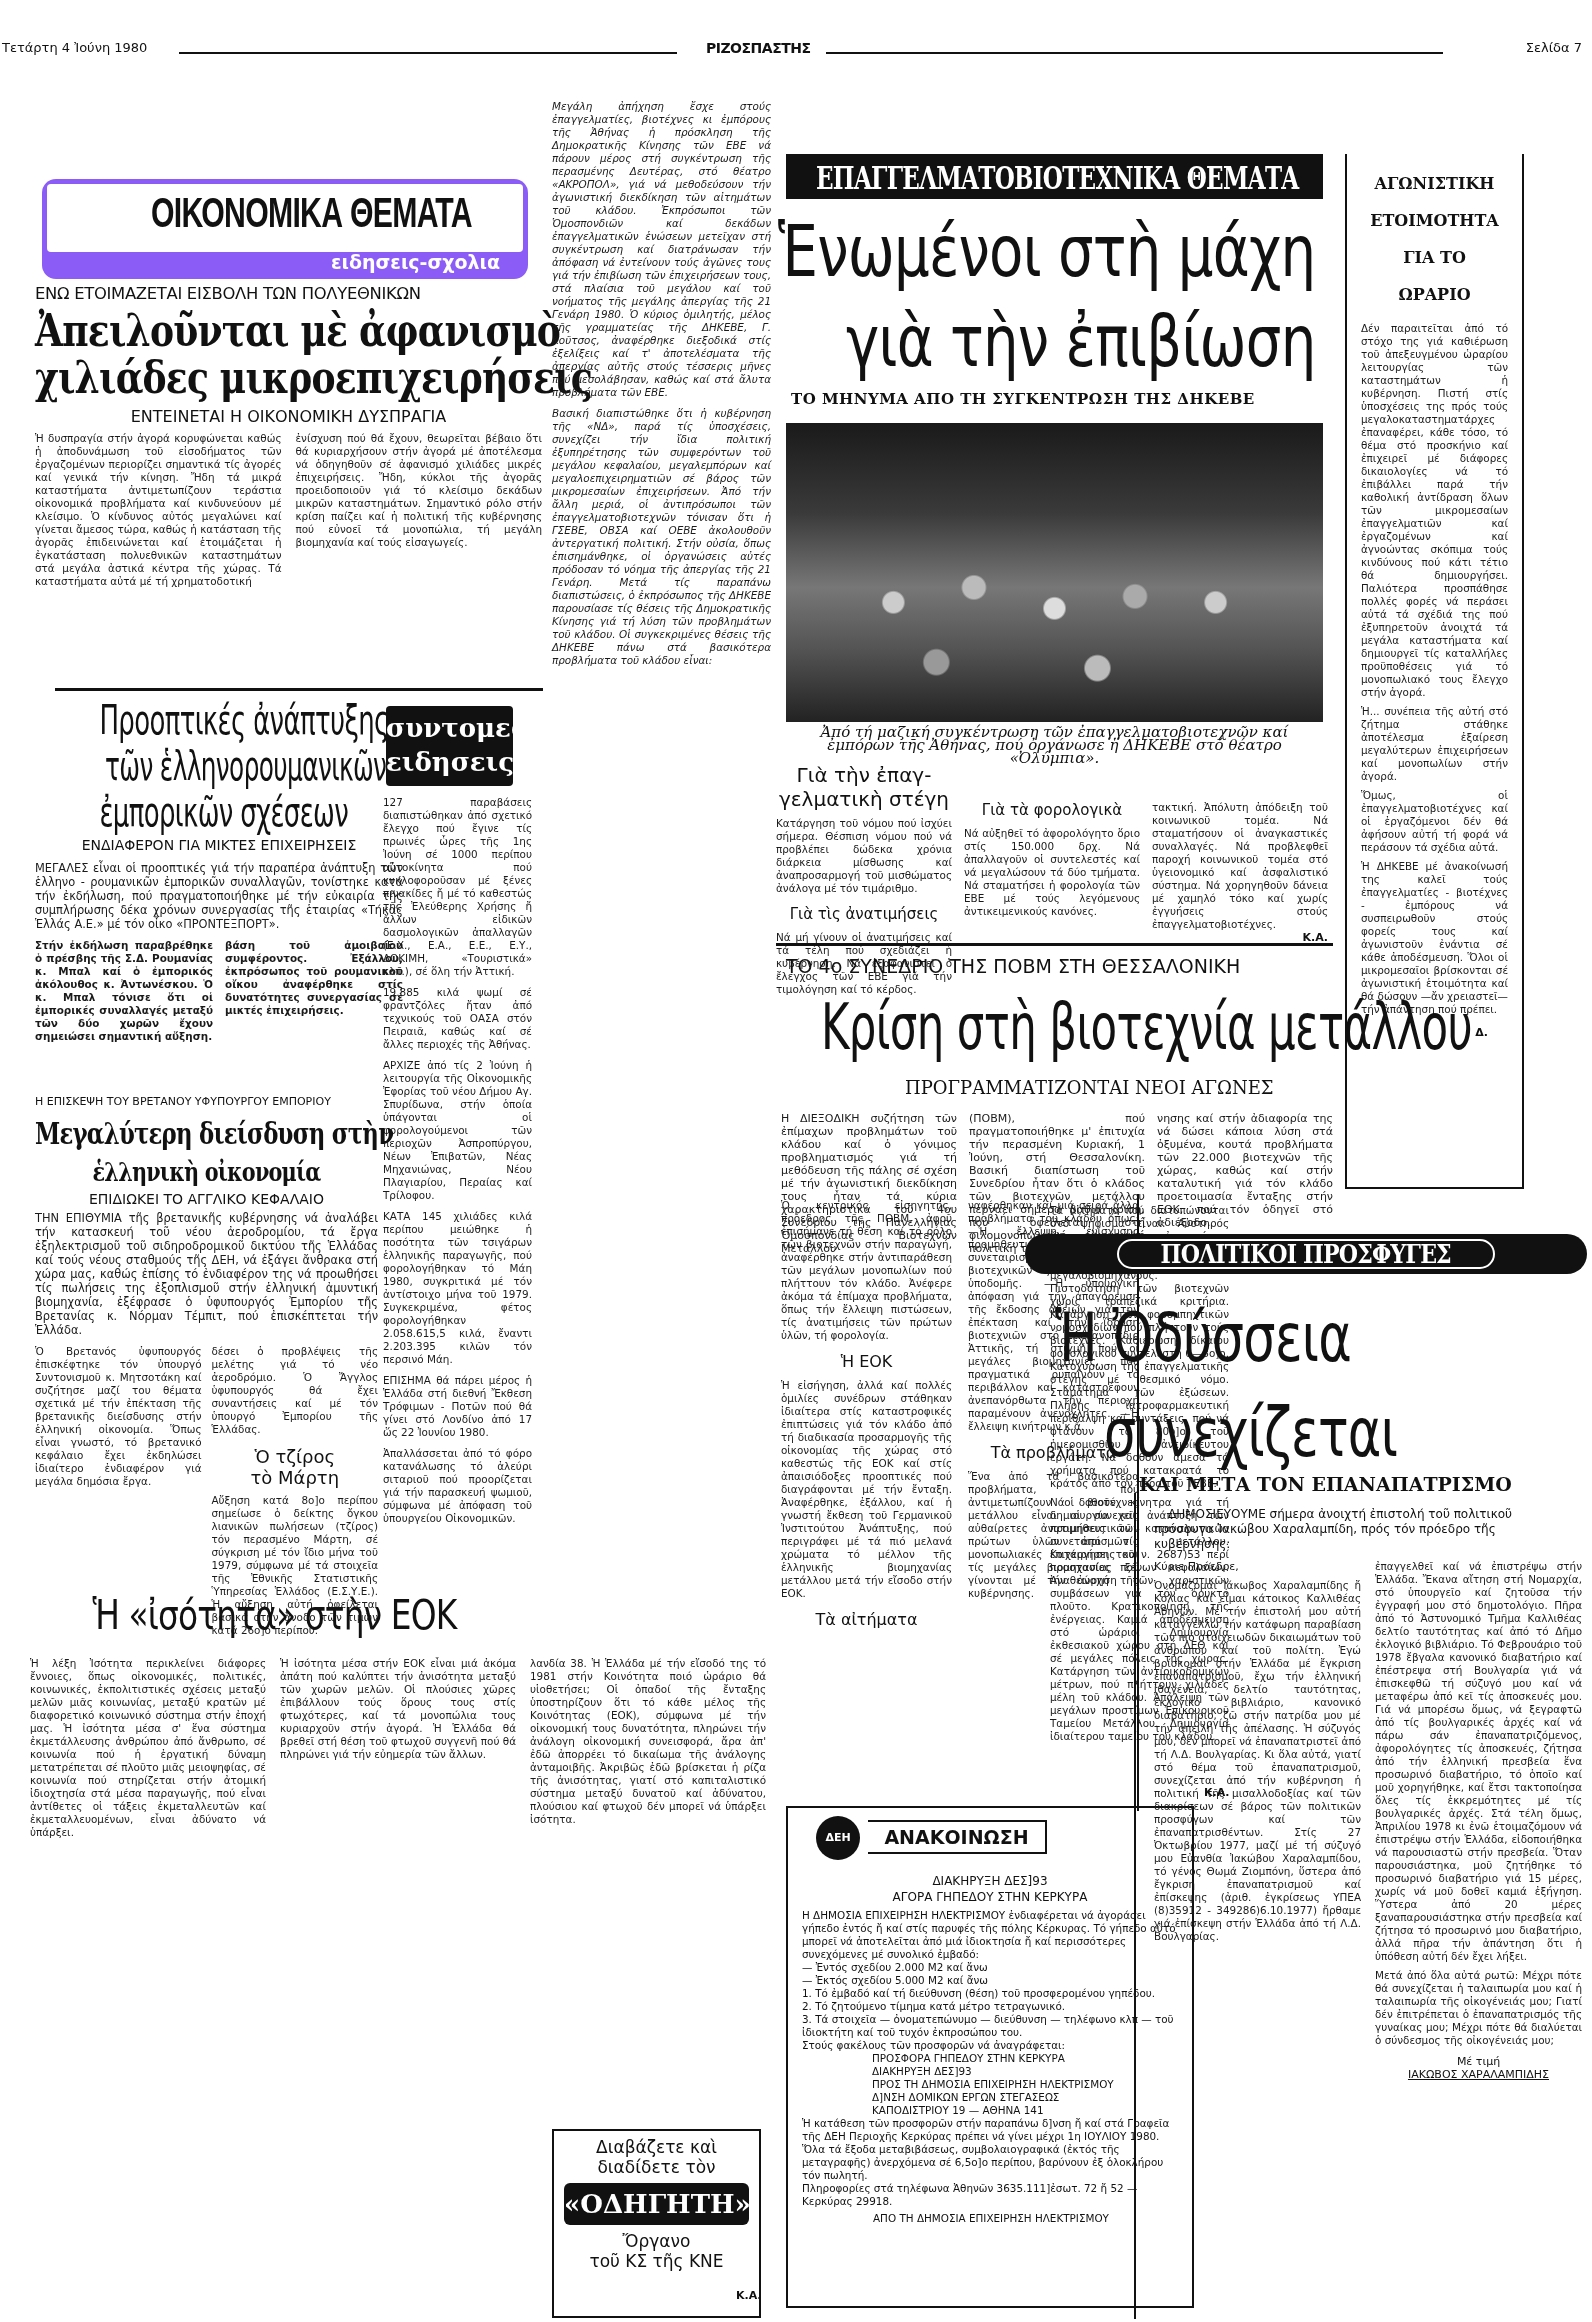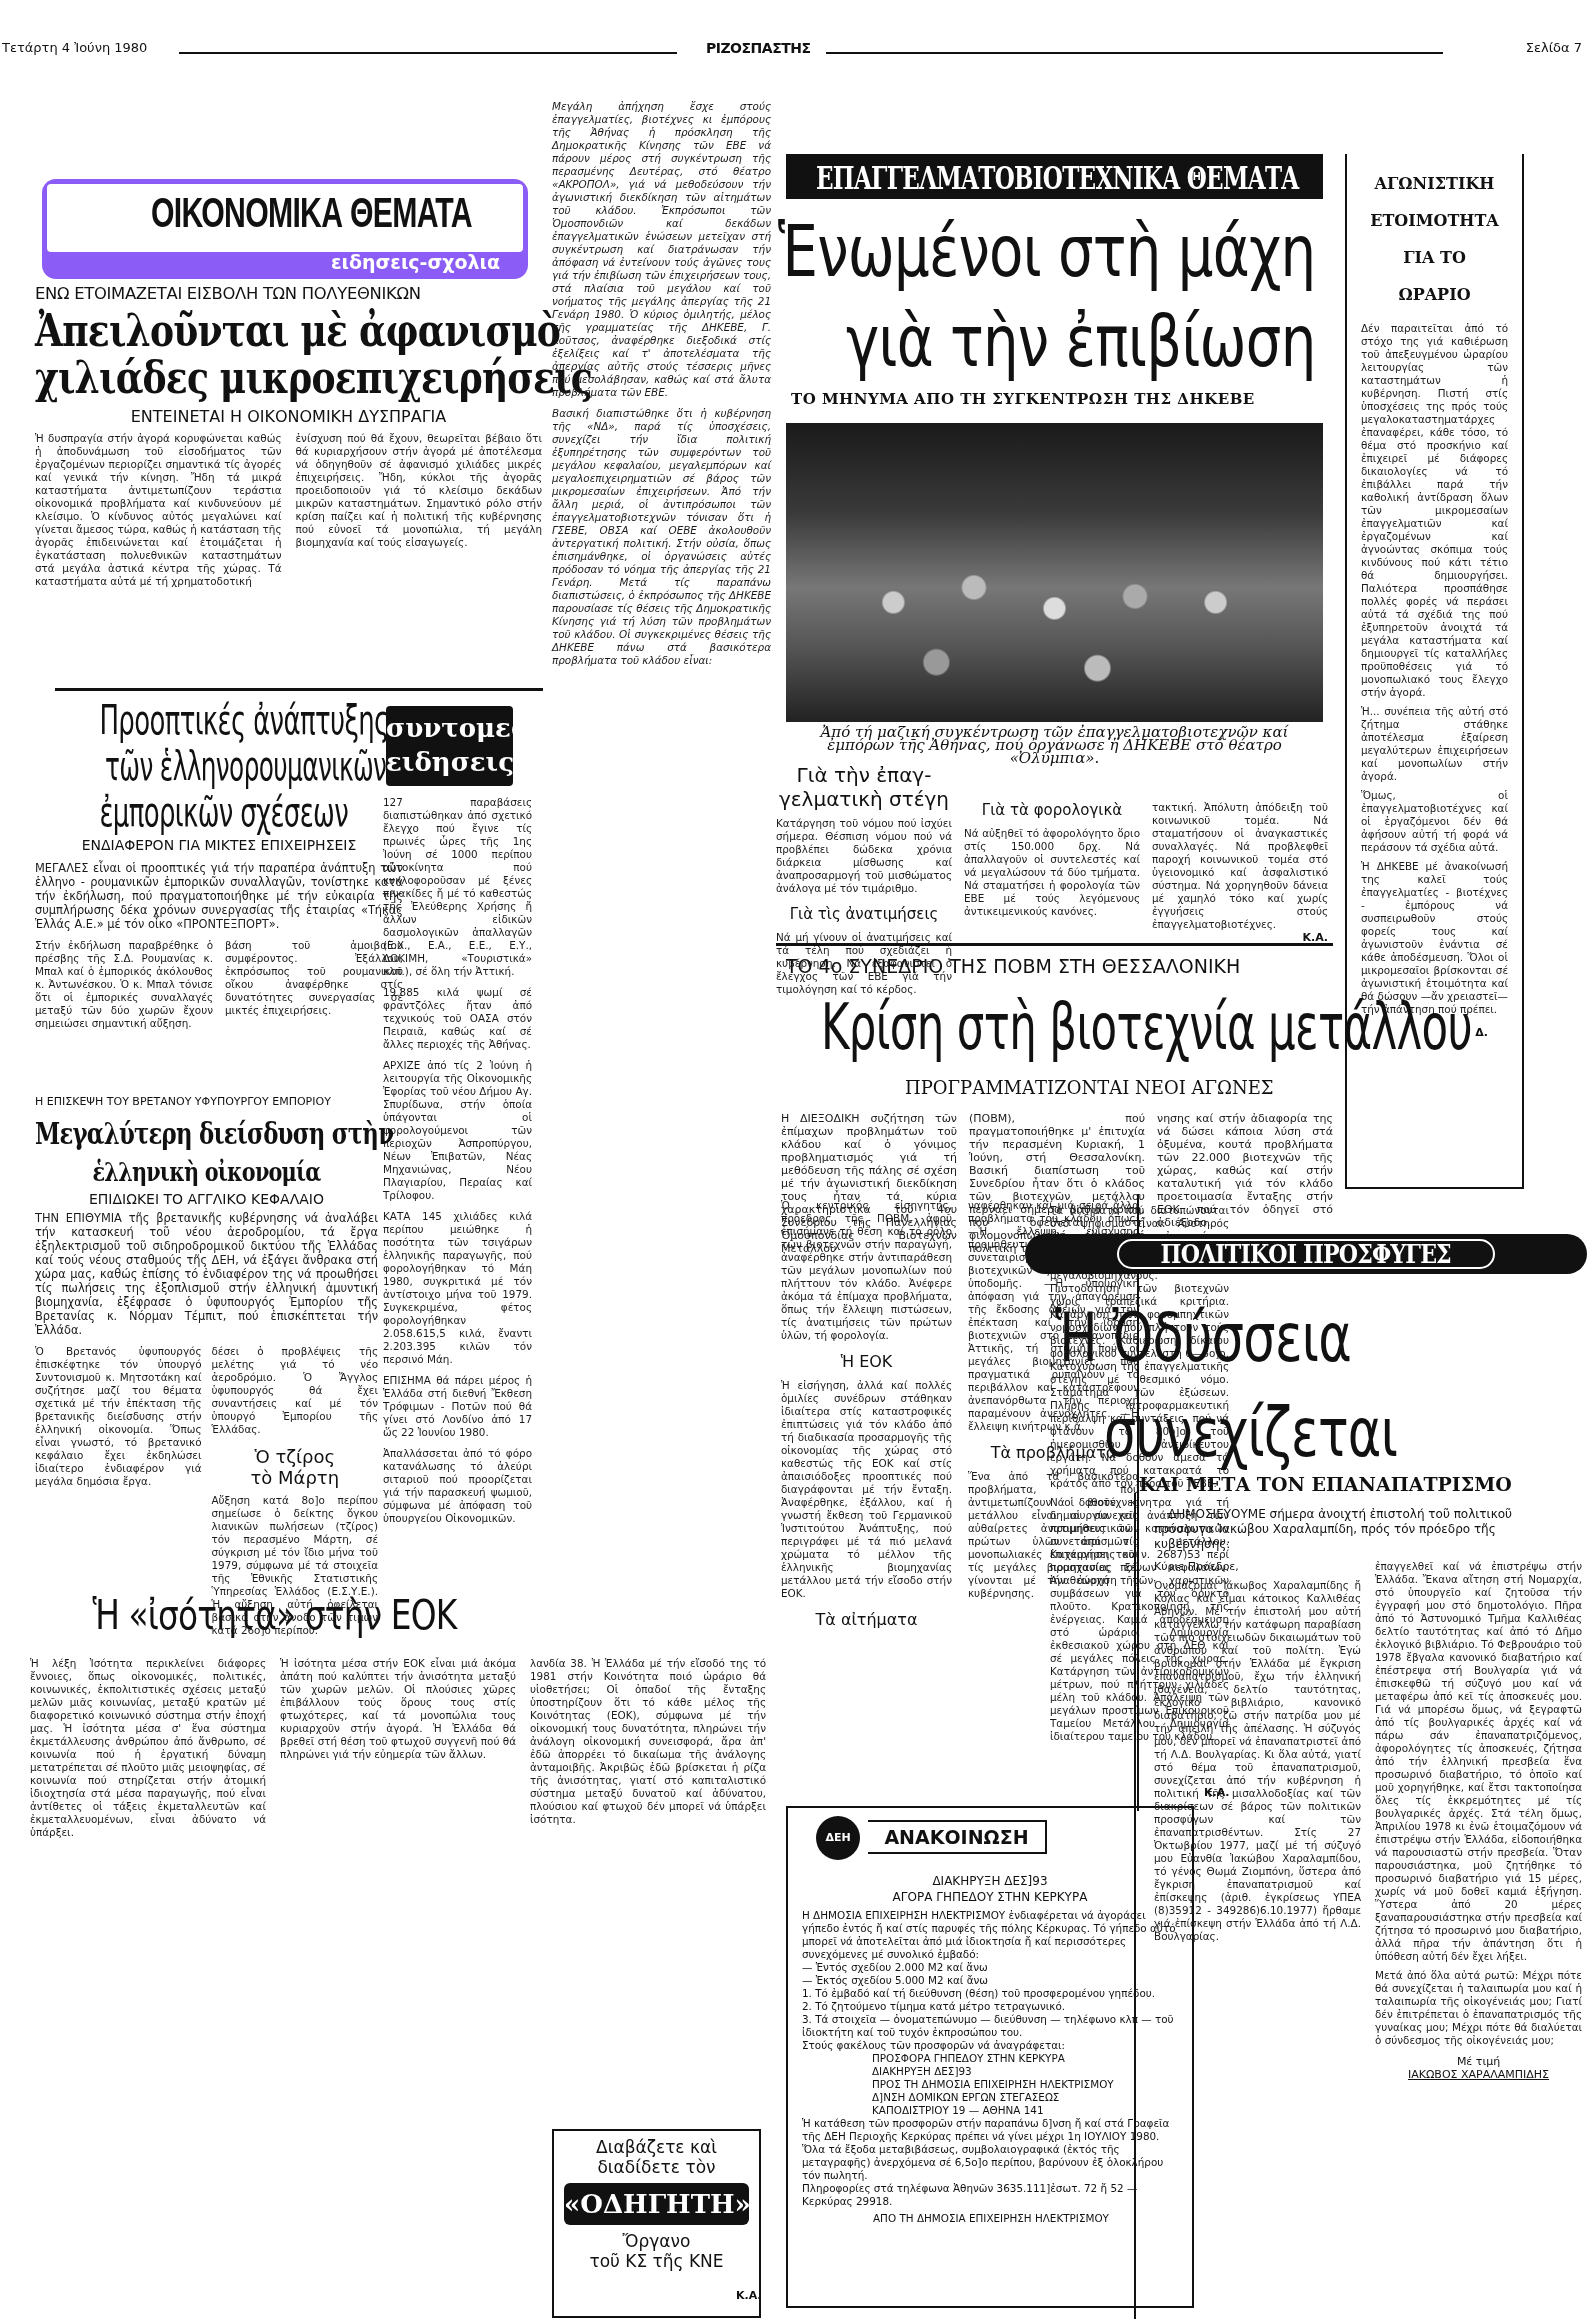--- a/index.html
+++ b/index.html
@@ -41,21 +41,21 @@
   </div>
 </div>
 <div class="abs hr" style="left:55px;top:688px;width:488px;"></div>
 
 <div class="abs" style="left:35px;top:697px;width:368px;">
   <div class="cond center" style="font-family:'DejaVu Sans',sans-serif;font-weight:normal;font-size:40px;transform:scaleX(0.65);transform-origin:center top;">Προοπτικές ἀνάπτυξης</div>
   <div class="cond center" style="font-family:'DejaVu Sans',sans-serif;font-weight:normal;font-size:40px;transform:scaleX(0.62);transform-origin:center top;">τῶν ἑλληνορουμανικῶν</div>
   <div class="cond center" style="font-family:'DejaVu Sans',sans-serif;font-weight:normal;font-size:40px;transform:scaleX(0.65);transform-origin:center top;">ἐμπορικῶν σχέσεων</div>
   <div class="center" style="font-family:'DejaVu Sans',sans-serif;font-size:14px;margin:2px 0 8px;">ΕΝΔΙΑΦΕΡΟΝ ΓΙΑ ΜΙΚΤΕΣ ΕΠΙΧΕΙΡΗΣΕΙΣ</div>
   <div class="body-text" style="font-size:11.4px;line-height:14px;">ΜΕΓΑΛΕΣ εἶναι οἱ προοπτικές γιά τήν παραπέρα ἀνάπτυξη τῶν ἑλληνο - ρουμανικῶν ἐμπορικῶν συναλλαγῶν, τονίστηκε κατά τήν ἐκδήλωση, πού πραγματοποιήθηκε μέ τήν εὐκαιρία τῆς συμπλήρωσης δέκα χρόνων συνεργασίας τῆς ἑταιρίας «Τήκας Ἑλλάς Α.Ε.» μέ τόν οἶκο «ΠΡΟΝΤΕΞΠΟΡΤ».</div>
-  <div style="display:flex;gap:12px;margin-top:8px;">
+  <div style="display:flex;gap:12px;margin-top:8px;font-weight:bold;">
     <div class="body-text" style="flex:1;">Στήν ἐκδήλωση παραβρέθηκε ὁ πρέσβης τῆς Σ.Δ. Ρουμανίας κ. Μπαλ καί ὁ ἐμπορικός ἀκόλουθος κ. Ἀντωνέσκου. Ὁ κ. Μπαλ τόνισε ὅτι οἱ ἐμπορικές συναλλαγές μεταξύ τῶν δύο χωρῶν ἔχουν σημειώσει σημαντική αὔξηση.</div>
     <div class="body-text" style="flex:1;">βάση τοῦ ἀμοιβαίου συμφέροντος. Ἐξάλλου, ἐκπρόσωπος τοῦ ρουμανικοῦ οἴκου ἀναφέρθηκε στίς δυνατότητες συνεργασίας σέ μικτές ἐπιχειρήσεις.</div>
   </div>
 </div>
 
 <div class="abs" style="left:386px;top:706px;width:127px;height:80px;background:#111;border-radius:4px;text-align:center;">
   <div style="color:#fff;font-family:'DejaVu Serif',serif;font-weight:bold;font-size:26px;line-height:36px;margin-top:4px;">συντομες</div>
   <div style="color:#fff;font-family:'DejaVu Serif',serif;font-weight:bold;font-size:26px;line-height:32px;">ειδησεις</div>
 </div>
 <div class="abs" style="left:383px;top:796px;width:149px;">

